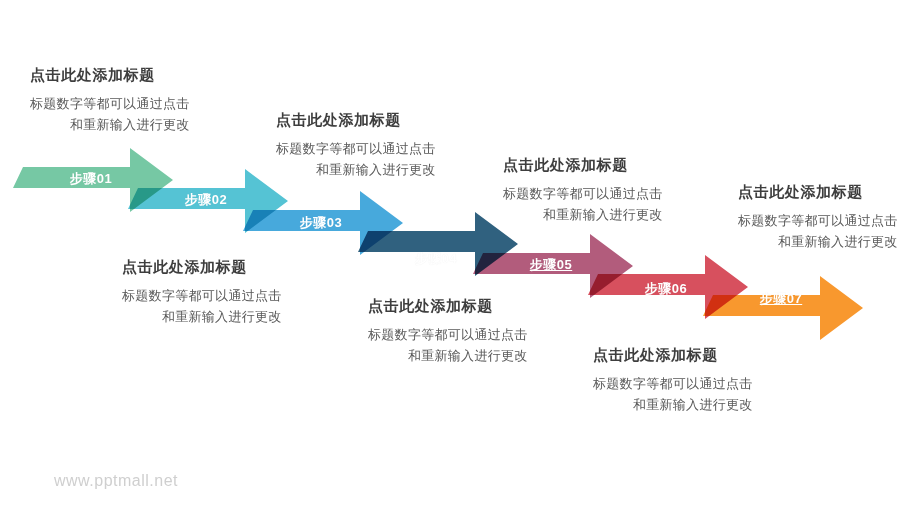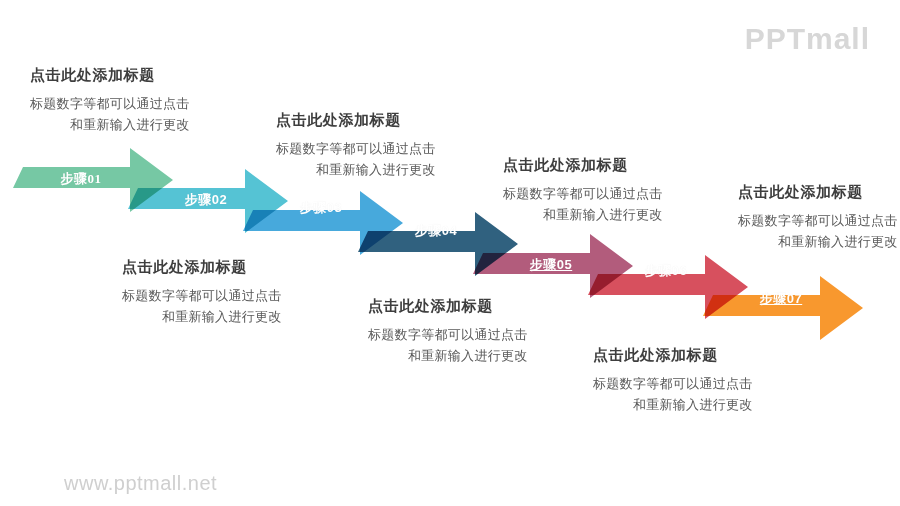--- a/index.html
+++ b/index.html
@@ -40,45 +40,45 @@
   }
   .logo{
     position:absolute;
     top:22px;right:30px;
     font-size:30px;
     font-weight:bold;
     letter-spacing:1px;
   }
   .watermark{
     position:absolute;
-    left:64px;top:472px;
-    font-size:20px;
+    left:54px;top:472px;
+    font-size:16px;
     letter-spacing:0.5px;
   }
 </style>
 </head>
 <body>
 
 <div class="stage" style="background: rgb(255, 255, 255);">
   <svg id="arrows-svg" width="900" height="506" viewBox="0 0 900 506">
       <polygon points="23,167 130,167 130,148 173,180 130,212 130,188 13,188" fill="#76C8A4"></polygon>
       <polygon points="138,188 245,188 245,169 288,201 245,233 245,209 128,209" fill="#55C3D4"></polygon>
       <polygon points="253,210 360,210 360,191 403,223 360,255 360,231 243,231" fill="#47A9DC"></polygon>
       <polygon points="368,231 475,231 475,212 518,244 475,276 475,252 358,252" fill="#30617F"></polygon>
       <polygon points="483,253 590,253 590,234 633,266 590,298 590,274 473,274" fill="#B25C7C"></polygon>
       <polygon points="598,274 705,274 705,255 748,287 705,319 705,295 588,295" fill="#D7505E"></polygon>
       <polygon points="713,295 820,295 820,276 863,308 820,340 820,316 703,316" fill="#F8982E"></polygon>
     </svg>
   <div id="labels-layer">
-      <div class="step-label" style="left: 39px; top: 170px; font-family: Liberation Serif, serif;">步骤01</div>
+      <div class="step-label" style="left: 49px; top: 170px;">步骤01</div>
       <div class="step-label" style="left: 164px; top: 191px;">步骤02</div>
-      <div class="step-label" style="left: 279px; top: 199px;">步骤03</div>
-      <div class="step-label" style="left: 394px; top: 222px;">步骤04</div>
+      <div class="step-label" style="left: 279px; top: 214px;">步骤03</div>
+      <div class="step-label" style="left: 394px; top: 250px;">步骤04</div>
       <div class="step-label" style="left: 509px; top: 256px; text-decoration: underline;">步骤05</div>
-      <div class="step-label" style="left: 624px; top: 262px;">步骤06</div>
+      <div class="step-label" style="left: 624px; top: 280px;">步骤06</div>
       <div class="step-label" style="left: 739px; top: 290px; text-decoration: underline;">步骤07</div>
     </div>
   <div id="blocks-layer">
       <div class="tblock" style="left: 30px; top: 62px;">
         <div class="tb-title">点击此处添加标题</div>
         <div class="tb-line">标题数字等都可以通过点击</div>
         <div class="tb-line">和重新输入进行更改</div>
       </div>
       <div class="tblock" style="left: 122px; top: 254px;">
         <div class="tb-title">点击此处添加标题</div>
@@ -104,15 +104,14 @@
         <div class="tb-title">点击此处添加标题</div>
         <div class="tb-line">标题数字等都可以通过点击</div>
         <div class="tb-line">和重新输入进行更改</div>
       </div>
       <div class="tblock" style="left: 738px; top: 179px;">
         <div class="tb-title">点击此处添加标题</div>
         <div class="tb-line">标题数字等都可以通过点击</div>
         <div class="tb-line">和重新输入进行更改</div>
       </div>
     </div>
-  <div class="logo" style="color: rgb(215, 215, 215);">PPTmall</div>
   <div class="watermark" style="color: rgb(207, 207, 207);">www.pptmall.net</div>
 </div>
 
 </body></html>

